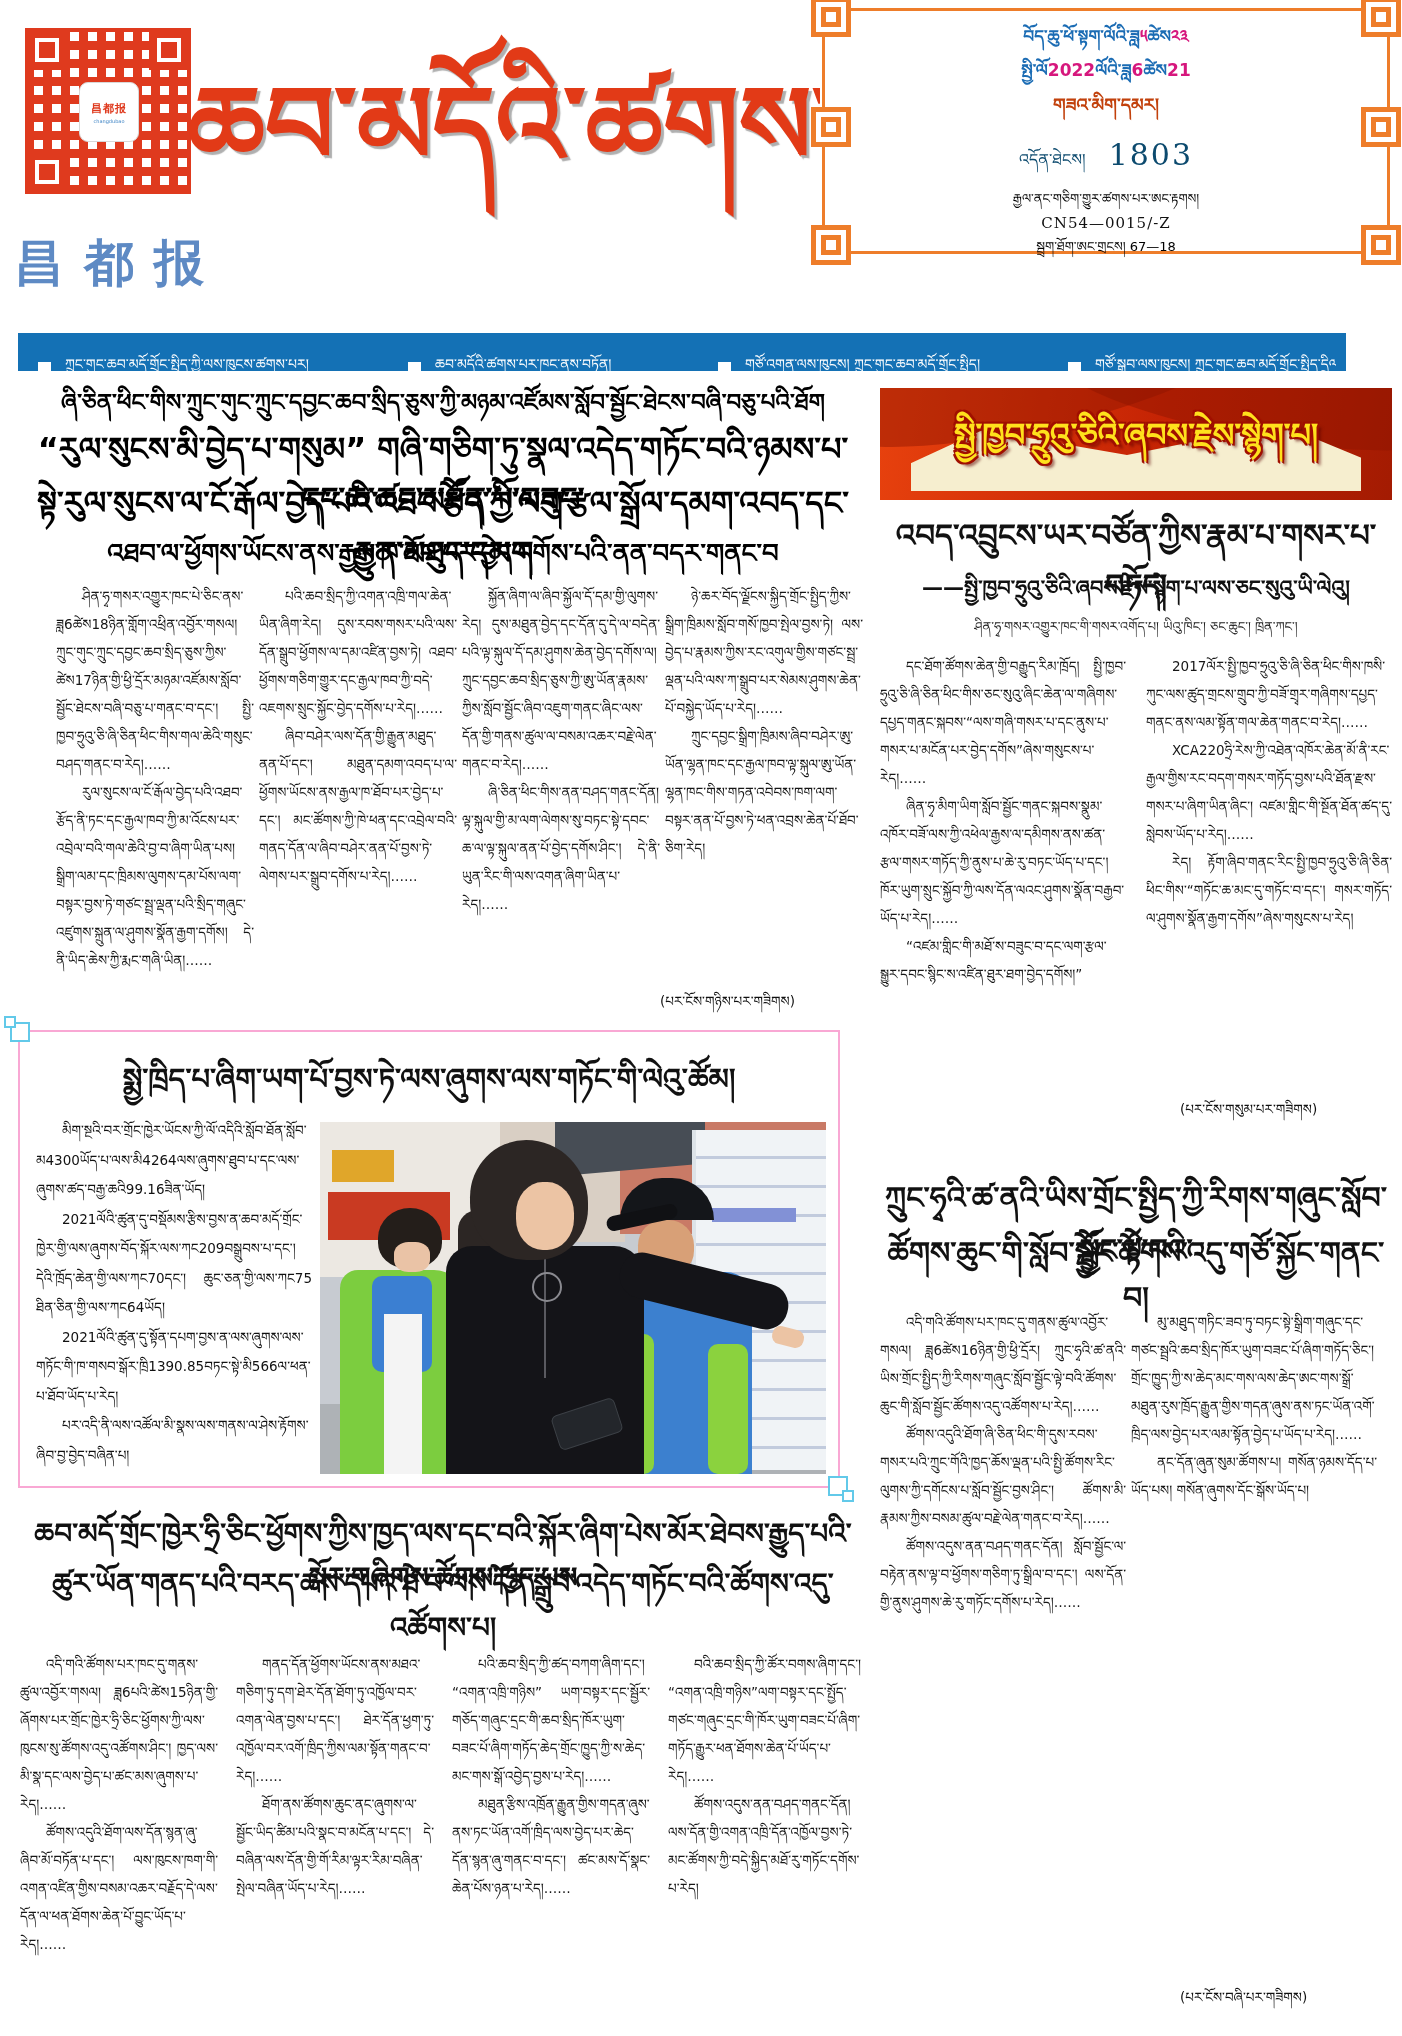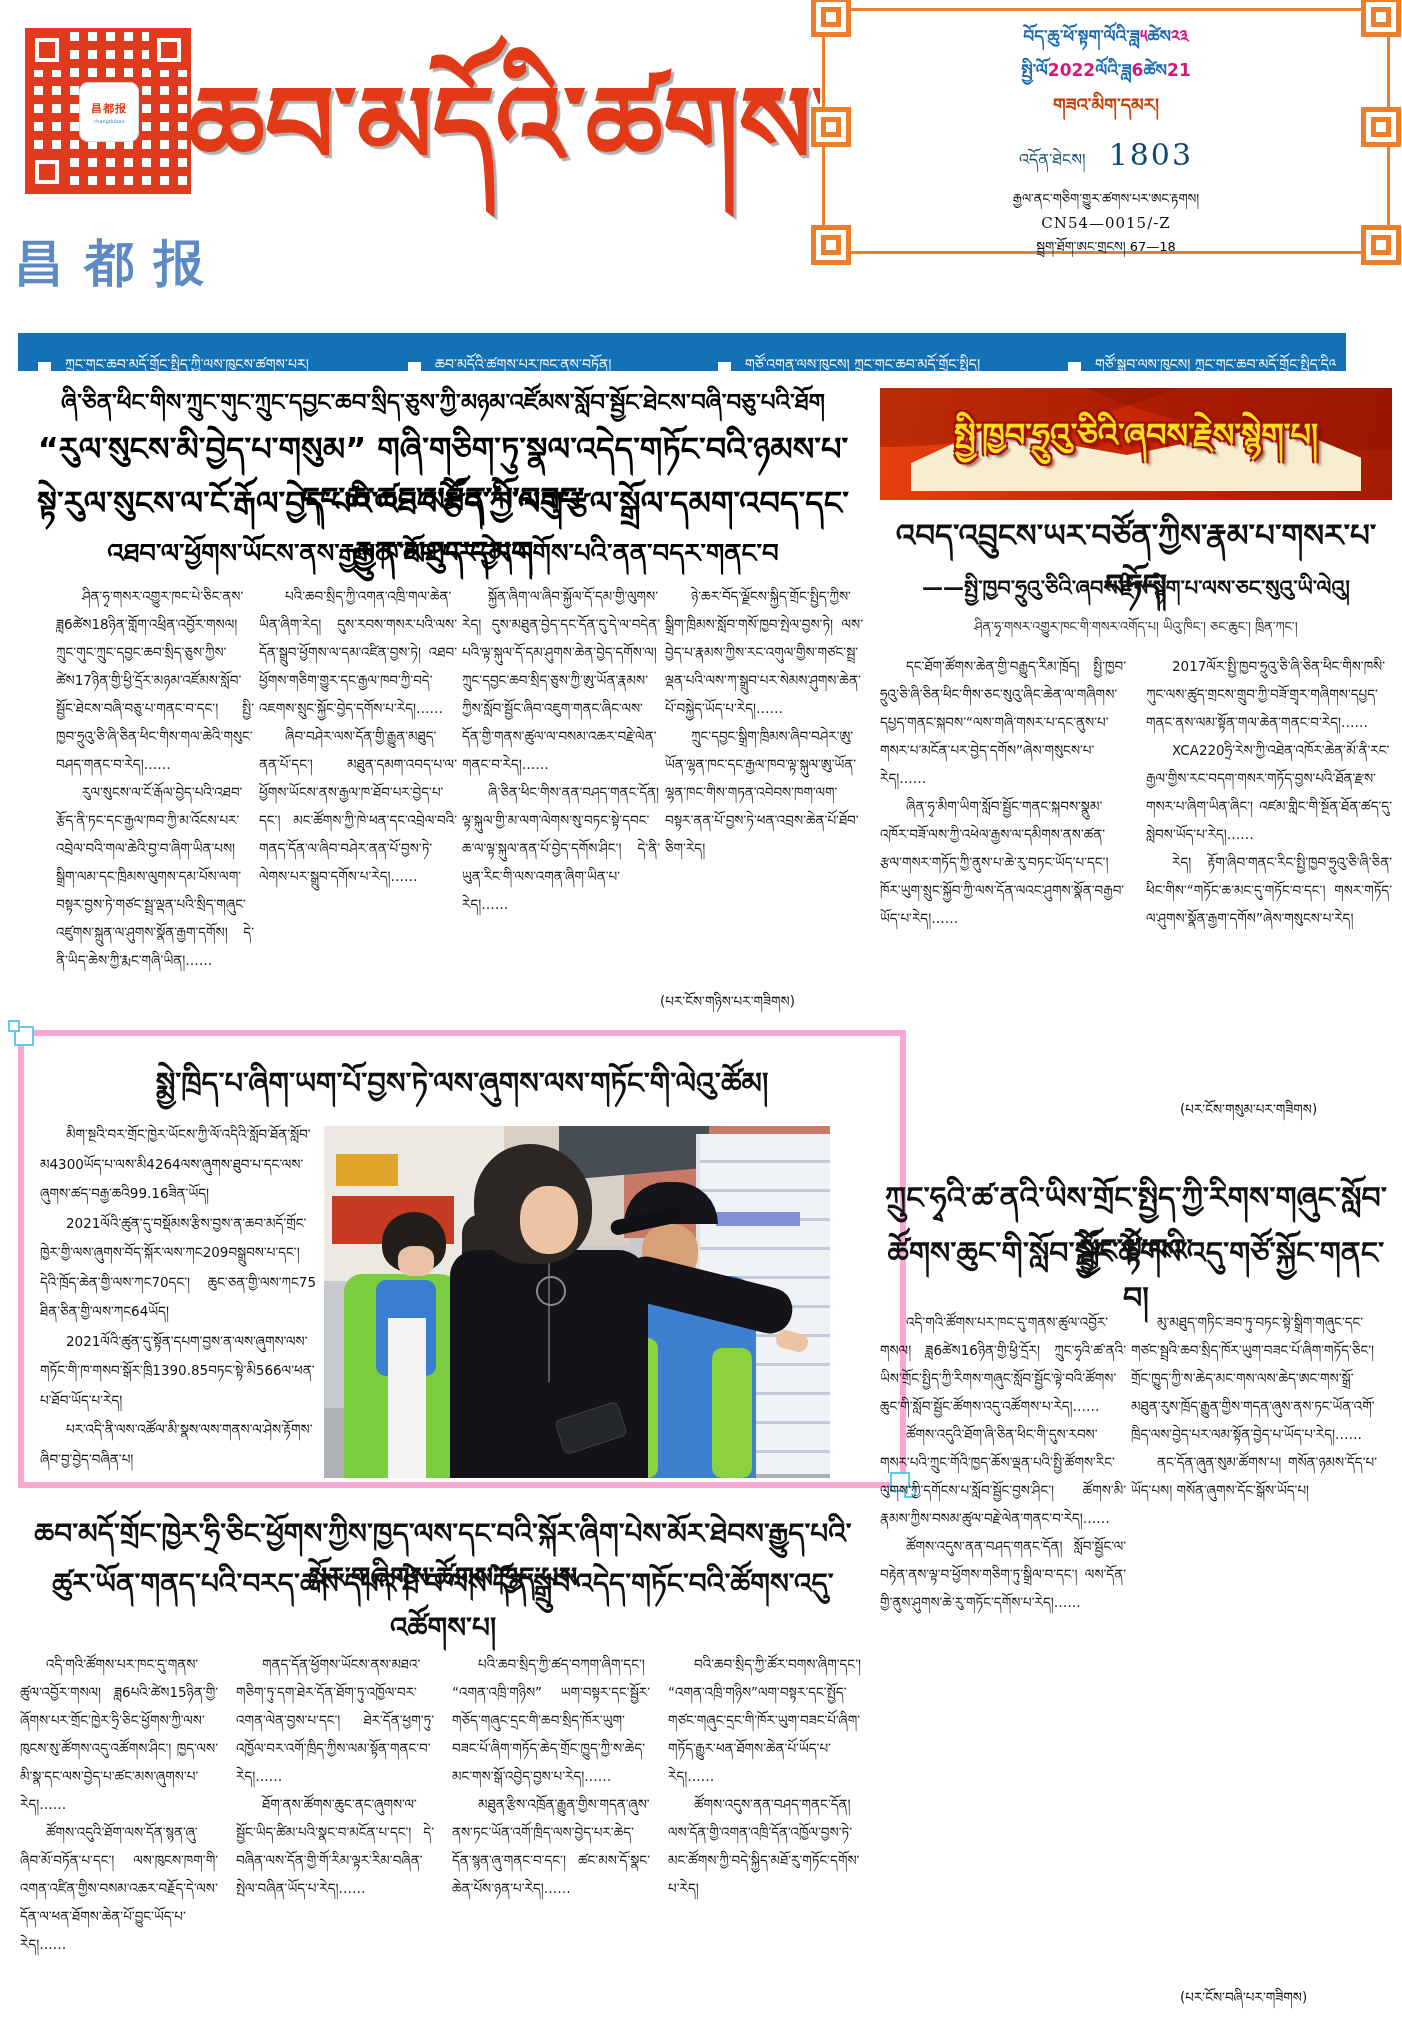--- a/index.html
+++ b/index.html
@@ -51,21 +51,21 @@
   .hl-l3{top:478px;font-size:32px;line-height:50px;}
   .hl-l4{top:532px;font-size:26px;line-height:42px;}
   
   .cols{position:absolute;display:flex;}
   .col{overflow:hidden;box-sizing:border-box;}
   .col p{margin:0;text-indent:26px;font-size:13.5px;line-height:28px;text-align:justify;color:#161616;}
   .lt-cols{left:20px;top:582px;width:846px;height:432px;gap:5px;margin-left:36px;}
   .lt-cols .col{width:198px;height:432px;}
   .credit{position:absolute;font-size:13.5px;background:#fff;padding-left:10px;}
   
-  .fbox{position:absolute;left:18px;top:1030px;width:888px;height:458px;border:6px solid #f9a8d4;box-sizing:border-box;background:#fff;}
+  .fbox{position:absolute;left:18px;top:1030px;width:822px;height:458px;border:2px solid #f9a8d4;box-sizing:border-box;background:#fff;}
   .cyb{position:absolute;width:16px;height:16px;border:2px solid #62c9e9;background:#fff;}
   .cyb i{position:absolute;left:-8px;top:-8px;width:8px;height:8px;border:2px solid #62c9e9;display:block;background:#fff;}
   .cyb.tl{left:-10px;top:-10px}
   .cyb.br{right:-10px;bottom:-10px}
   .cyb.br i{left:auto;top:auto;right:-8px;bottom:-8px;}
   .fbox-headline{position:absolute;left:0;top:14px;width:100%;text-align:center;font-size:29px;font-weight:bold;}
   .fbox-stats{position:absolute;left:16px;top:84px;width:276px;height:356px;overflow:hidden;}
   .fbox-stats p{margin:0;text-indent:26px;font-size:13.5px;line-height:29.5px;text-align:justify;}
   
   .photo{position:absolute;left:300px;top:90px;width:506px;height:352px;background:#c7cbd1;overflow:hidden;}
@@ -311,20 +311,21 @@
     <div class="btxt">སྤྱི་ཁྱབ་ཧྲུའུ་ཅིའི་ཞབས་རྗེས་སྙེག་པ།</div>
   </div>
 
   <div class="r1-hl">འབད་འབྲུངས་ཡར་བཙོན་ཀྱིས་རྣམ་པ་གསར་པ་བཏོད།</div>
   <div class="r1-sub">——སྤྱི་ཁྱབ་ཧྲུའུ་ཅིའི་ཞབས་རྗེས་སྙེག་པ་ལས་ཅང་སུའུ་ཡི་ལེའུ།</div>
   <div class="r1-byline">ཤིན་ཧྭ་གསར་འགྱུར་ཁང་གི་གསར་འགོད་པ། ཡིའུ་ཁིང་། ཅང་ཆུང་། ཁྲིན་ཀང་།</div>
   <div class="cols r1-cols">
     <div class="col">
         <p>དང་ཐོག་ཚོགས་ཆེན་གྱི་བརྒྱུད་རིམ་ཁྲོད། སྤྱི་ཁྱབ་ཧྲུའུ་ཅི་ཞི་ཅིན་ཕིང་གིས་ཅང་སུའུ་ཞིང་ཆེན་ལ་གཞིགས་དཔྱད་གནང་སྐབས་“ལས་གཞི་གསར་པ་དང་ནུས་པ་གསར་པ་མངོན་པར་བྱེད་དགོས”ཞེས་གསུངས་པ་རེད།……</p>
         <p>ཞིན་ཧྭ་མིག་ཡིག་སློབ་སྦྱོང་གནང་སྐབས་སྣུམ་འཁོར་བཟོ་ལས་ཀྱི་འཕེལ་རྒྱས་ལ་དམིགས་ནས་ཚན་རྩལ་གསར་གཏོད་ཀྱི་ནུས་པ་ཆེ་རུ་བཏང་ཡོད་པ་དང་། ཁོར་ཡུག་སྲུང་སྐྱོབ་ཀྱི་ལས་དོན་ལའང་ཤུགས་སྣོན་བརྒྱབ་ཡོད་པ་རེད།……</p>
+        <p>“འཛམ་གླིང་གི་མཐོ་ས་བཟུང་བ་དང་ལག་རྩལ་སྒྱུར་དབང་སྙིང་ས་འཛིན་ཐུར་ཐག་བྱེད་དགོས།”</p>
       </div>
     <div class="col">
         <p>2017ལོར་སྤྱི་ཁྱབ་ཧྲུའུ་ཅི་ཞི་ཅིན་ཕིང་གིས་ཁསི་ཀུང་ལས་ཚུད་གྲངས་གྲུབ་ཀྱི་བཟོ་གྲྭར་གཞིགས་དཔྱད་གནང་ནས་ལམ་སྟོན་གལ་ཆེན་གནང་བ་རེད།……</p>
         <p>XCA220ཧྲི་རེས་ཀྱི་འཐེན་འཁོར་ཆེན་མོ་ནི་རང་རྒྱལ་གྱིས་རང་བདག་གསར་གཏོད་བྱས་པའི་ཐོན་རྫས་གསར་པ་ཞིག་ཡིན་ཞིང་། འཛམ་གླིང་གི་སྔོན་ཐོན་ཚད་དུ་སླེབས་ཡོད་པ་རེད།……</p>
         <p>རེད། རྟོག་ཞིབ་གནང་རིང་སྤྱི་ཁྱབ་ཧྲུའུ་ཅི་ཞི་ཅིན་ཕིང་གིས་“གཏོང་ཆ་མང་དུ་གཏོང་བ་དང་། གསར་གཏོད་ལ་ཤུགས་སྣོན་རྒྱག་དགོས”ཞེས་གསུངས་པ་རེད།</p>
       </div>
   </div>
   <div class="credit" style="left:1170px;top:1094px;">(པར་ངོས་གསུམ་པར་གཟིགས)</div>
 
   <div class="r2-hl1">ཀྲུང་ཧྭའི་ཚ་ནའི་ཡིས་གྲོང་སྤྱིད་ཀྱི་རིགས་གཞུང་སློབ་སྦྱོང་ལྟེ་བའི་</div>

